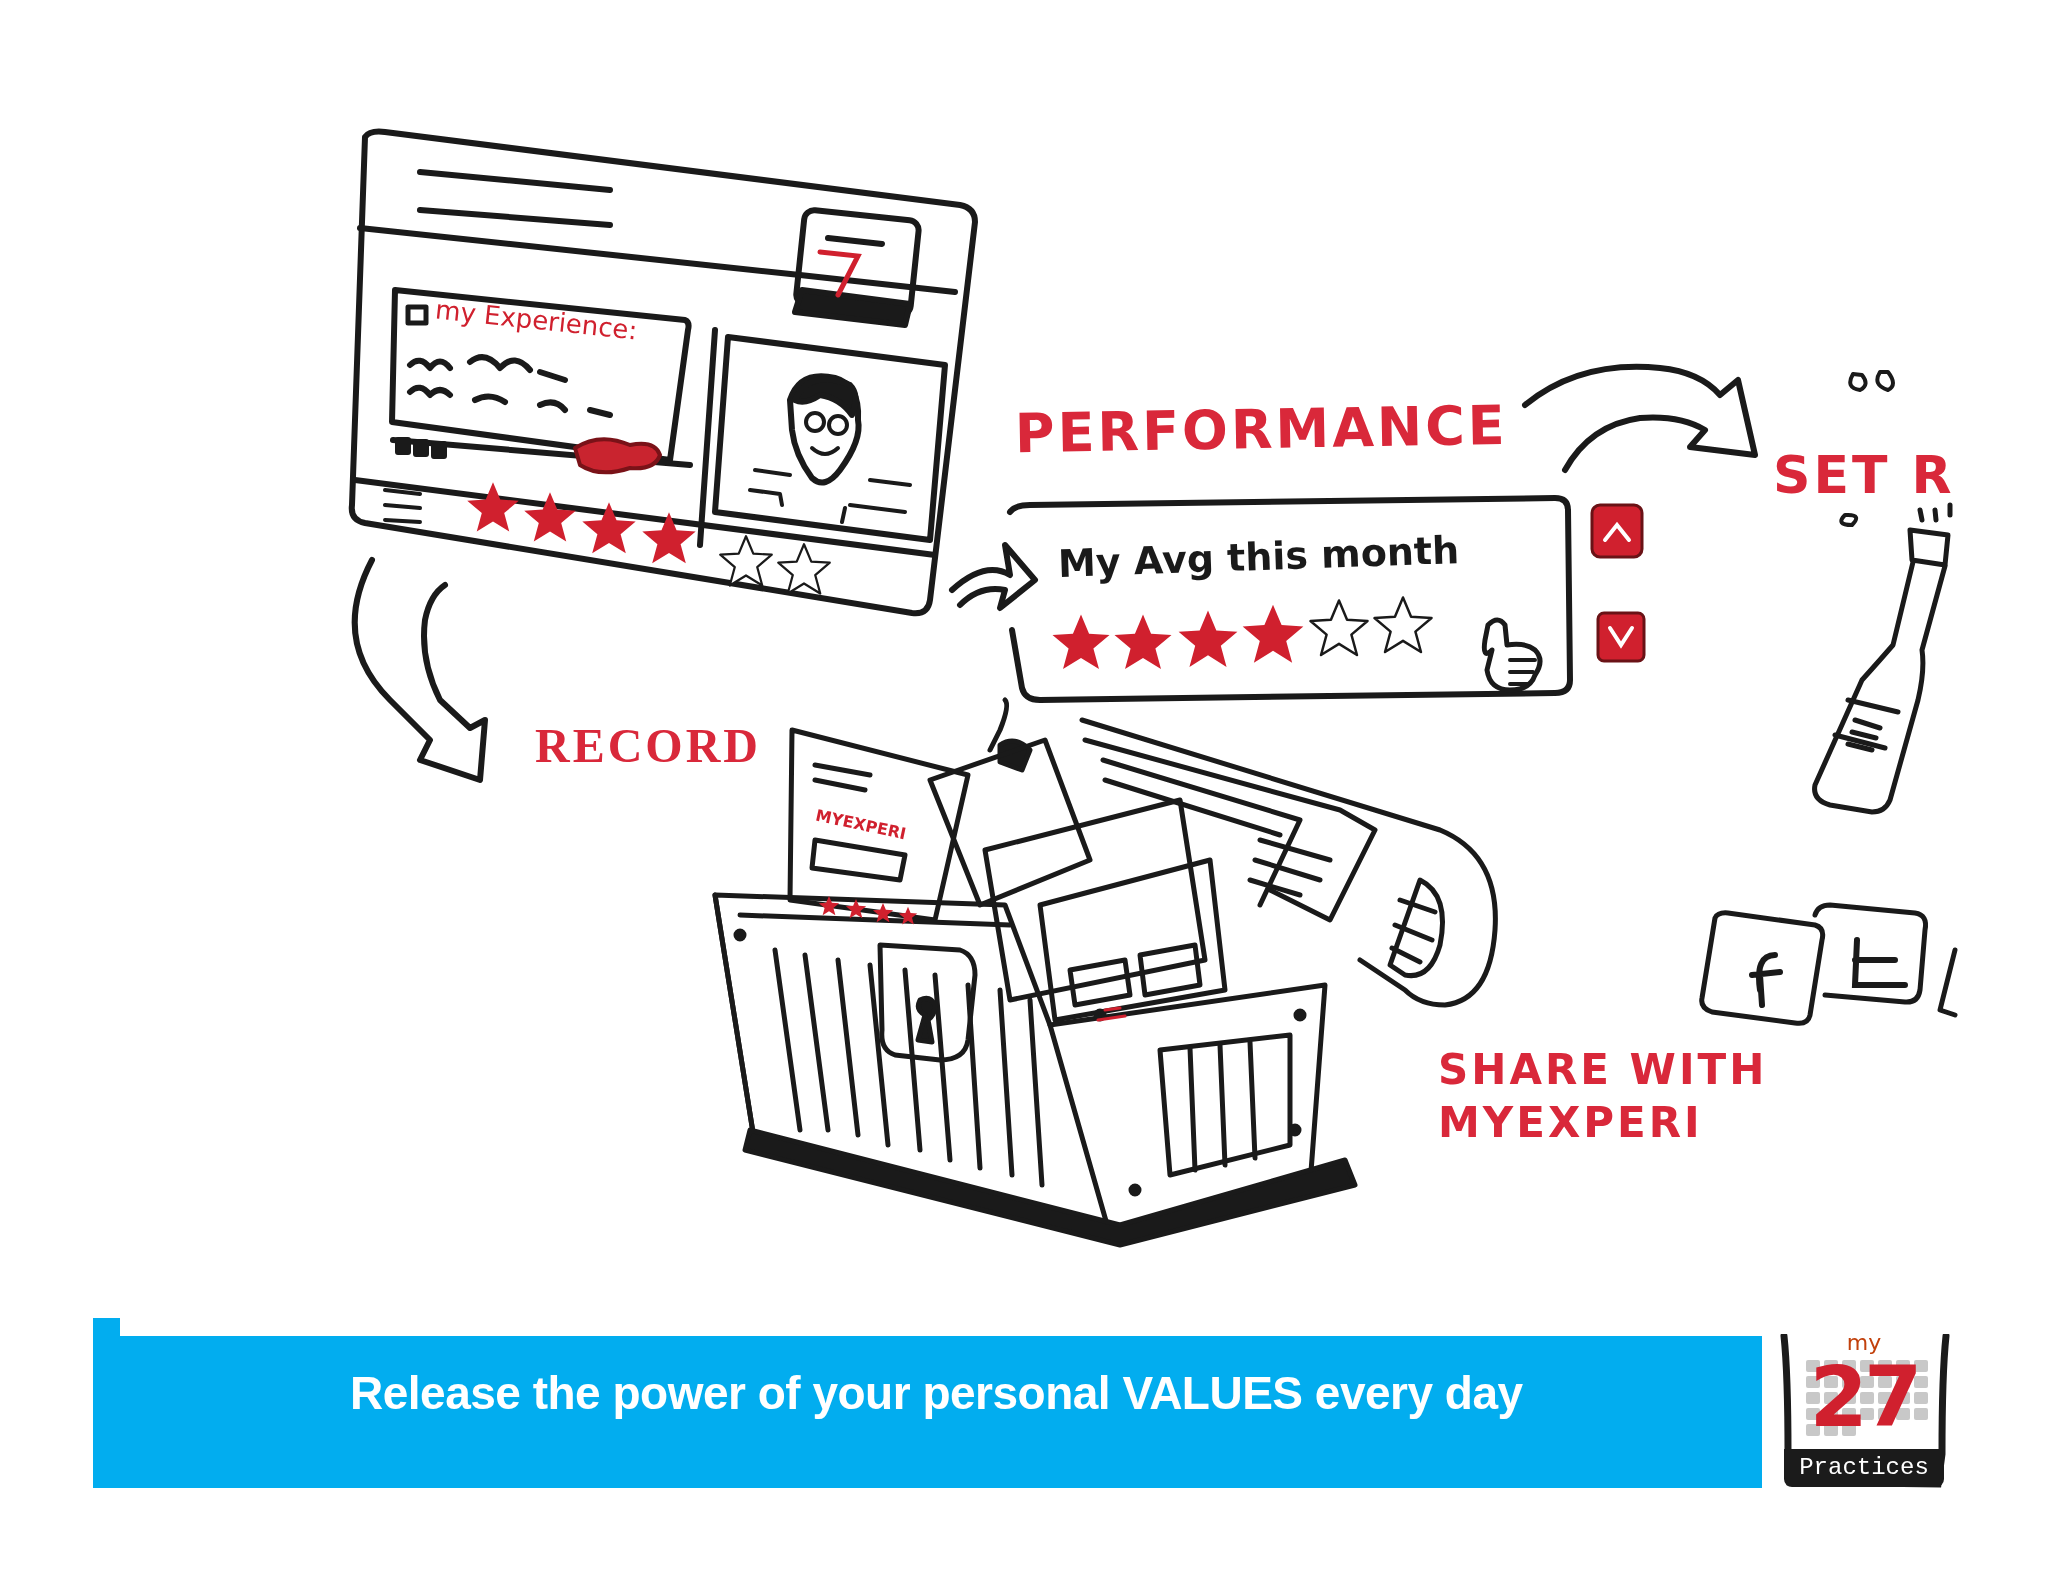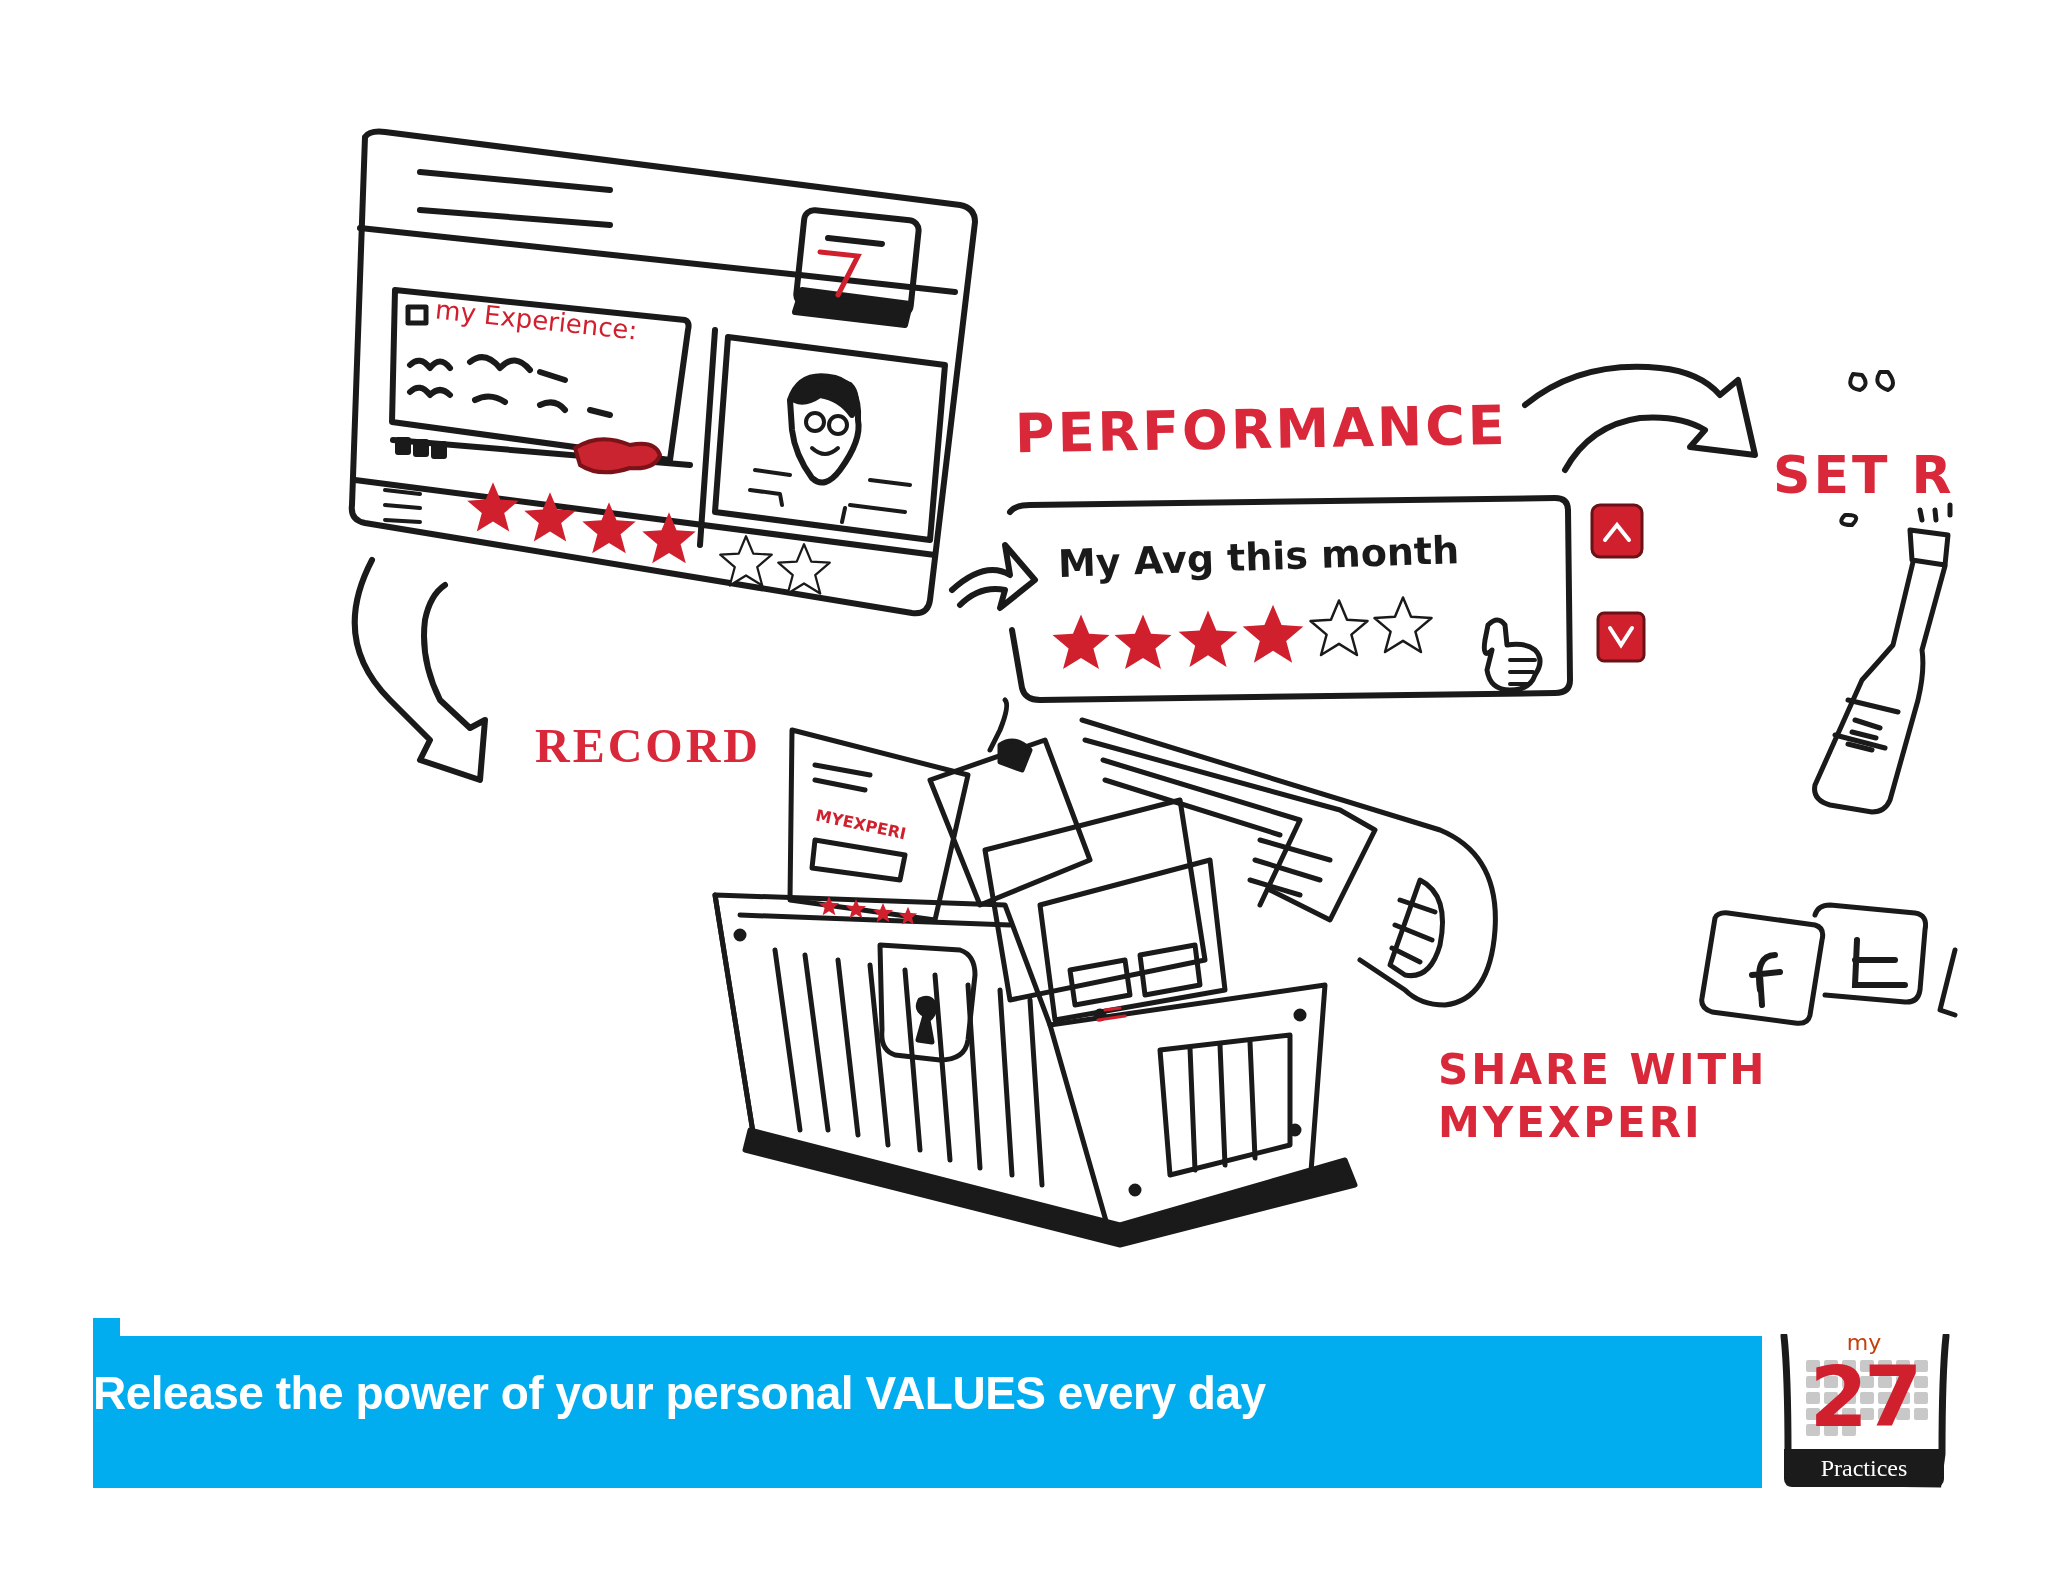--- a/index.html
+++ b/index.html
@@ -9,31 +9,31 @@
   .illustration { position: absolute; left: 0; top: 0; width: 2048px; height: 1300px; }
   .sketch-label { position: absolute; color: #d9283a; font-family: "DejaVu Sans", sans-serif;
                   font-weight: bold; letter-spacing: 3px; white-space: nowrap; }
   .hand-text { position: absolute; color: #1a1a1a; font-family: "DejaVu Sans", sans-serif;
                white-space: nowrap; }
   .banner { position: absolute; left: 93px; top: 1336px; width: 1669px; height: 152px;
             background: #02adef; }
   .banner-tab { position: absolute; left: 93px; top: 1318px; width: 27px; height: 20px;
                 background: #02adef; }
   .banner-text { position: absolute; left: 0; right: 0; top: 30px; text-align: left;
-                 color: #ffffff; font-size: 46px; font-weight: bold;
+                 padding-left: 257px; color: #ffffff; font-size: 46px; font-weight: bold;
                  font-family: "Liberation Sans", sans-serif; letter-spacing: -0.5px; }
   .logo { position: absolute; left: 1778px; top: 1334px; width: 172px; height: 155px; }
   .logo-my { position: absolute; left: 0; right: 0; top: -4px; text-align: center;
              font-family: "DejaVu Sans", sans-serif; font-size: 22px; color: #c2410c; }
   .logo-31 { position: absolute; left: 0; right: 0; top: 18px; text-align: center;
              font-family: "DejaVu Sans", sans-serif; font-weight: bold; font-size: 84px;
              color: #d0202e; letter-spacing: -4px; line-height: 90px; }
   .logo-practices { position: absolute; left: 6px; right: 6px; bottom: 2px; height: 38px;
                     background: #1b1b1b; color: #ffffff; text-align: center;
-                    font-family: Liberation Serif, serif; font-size: 24px; line-height: 38px;
+                    font-family: Liberation Mono, monospace; font-size: 24px; line-height: 38px;
                     border-radius: 0 0 8px 8px; }
 </style>
 </head>
 <body>
 
 <div class="frame">
 
   <svg class="illustration" viewBox="0 0 2048 1300" xmlns="http://www.w3.org/2000/svg">
     <defs>
       <symbol id="star" viewBox="-50 -50 100 100">

